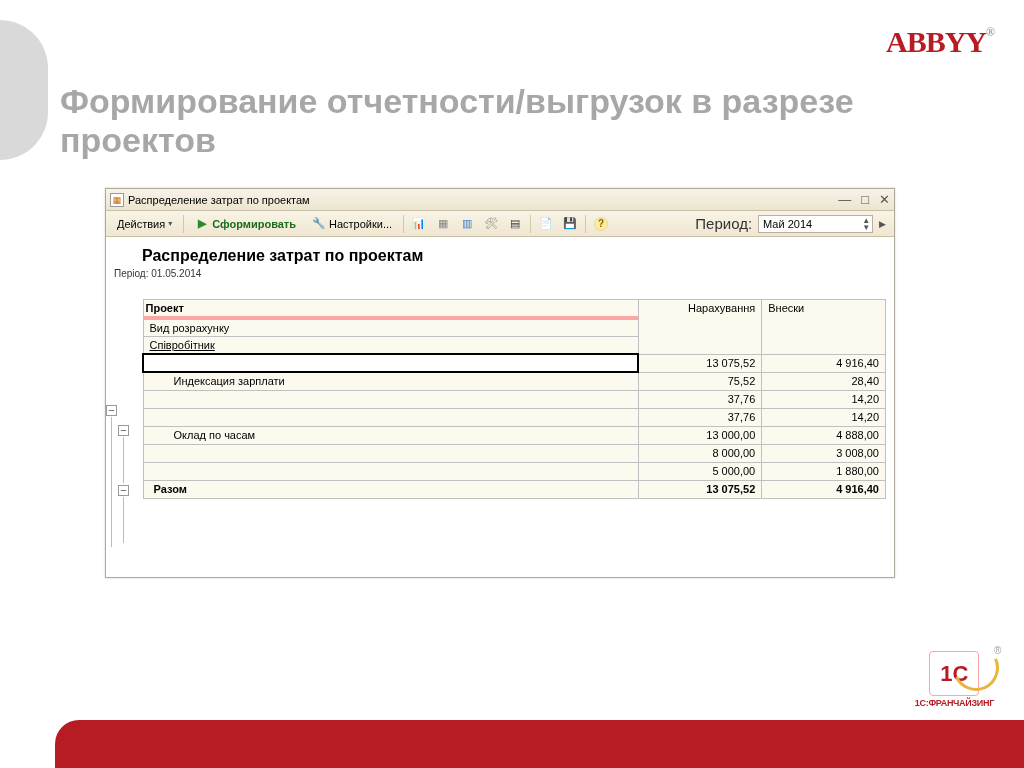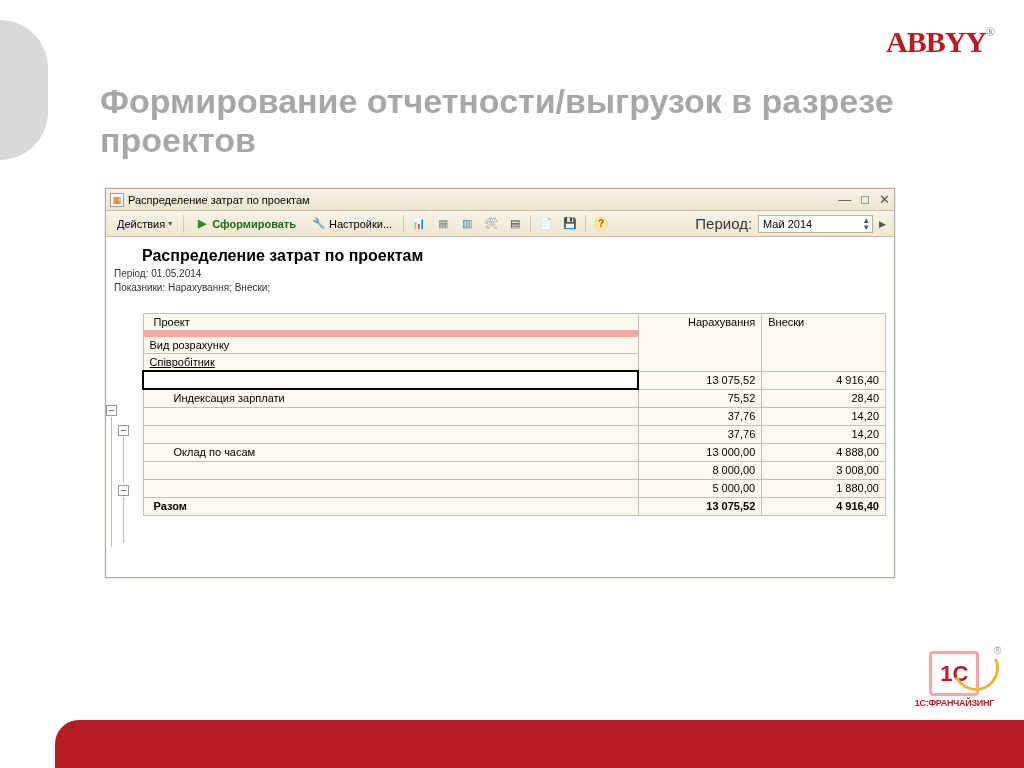--- a/index.html
+++ b/index.html
@@ -36,42 +36,41 @@
     letter-spacing: -1px;
   }
   .abbyy-logo .reg { font-size: 12px; vertical-align: top; color:#a0a0a0; }
   .onec-logo {
     position: absolute;
     right: 30px; bottom: 60px;
     text-align: center;
   }
   .onec-box {
     width: 50px; height: 45px;
-    border: 3px solid #fca5a5;
+    border: 1px solid #fca5a5;
     border-radius: 4px;
     display: inline-flex;
     align-items: center; justify-content: center;
     color: #b71c24;
     font: 900 22px/1 Arial;
     position: relative;
   }
   .onec-ring {
     position:absolute; right:-20px; top:-6px;
     width:46px; height:46px;
     border:3px solid #e9b43a; border-radius:50%;
     border-left-color:transparent; border-top-color:transparent;
     transform: rotate(20deg);
   }
   .onec-sub { font-size:9px; color:#b71c24; font-weight:bold; margin-top:2px; letter-spacing:-0.3px;}
   .slide-title {
     position: absolute;
     left: 60px; top: 82px; right: 40px;
     font-size: 34px; font-weight: bold;
     color: #a7a7a7;
-    margin-left: 40px;
   }
   
   .window {
     position: absolute;
     left: 105px; top: 188px;
     width: 790px; height: 390px;
     border: 1px solid #b0aa9a;
     background: #fff;
     display: flex; flex-direction: column;
     box-shadow: 0 0 2px rgba(0,0,0,0.2);
@@ -243,27 +242,26 @@
         </span>
     </div>
     <div class="tbtn icon-only">
         <span style="font-size:9px;color:#555;">▶</span>
       </div>
   </div>
 
   <div class="body-area">
     <div class="rep-title">Распределение затрат по проектам</div>
     <div class="rep-meta">Період: 01.05.2014</div>
-    <div class="rep-meta">Показники: Нарахування; Внески;</div>
 
     <table class="report">
       <tbody>
           <tr class="hdr-row">
         <th class="col-name" rowspan="3" style="vertical-align:top; padding:0;">
-          <div style="border-bottom:7px solid #fca5a5; padding:2px 10px;">Проект</div>
+          <div style="border-bottom:4px solid #fca5a5; padding:2px 2px;font-weight:bold;">Проект</div>
           <div style="border-bottom:1px solid #c0c0c0; padding:2px 6px;">Вид розрахунку</div>
           <div style="padding:2px 6px;text-decoration:underline;">Співробітник</div>
         </th>
         <th class="col-num" rowspan="3" style="vertical-align:top;text-align:right;">Нарахування</th>
         <th class="col-num" rowspan="3" style="vertical-align:top;">Внески</th>
       </tr>
       <tr></tr>
           <tr></tr>
 
       <tr class="row-sel">

